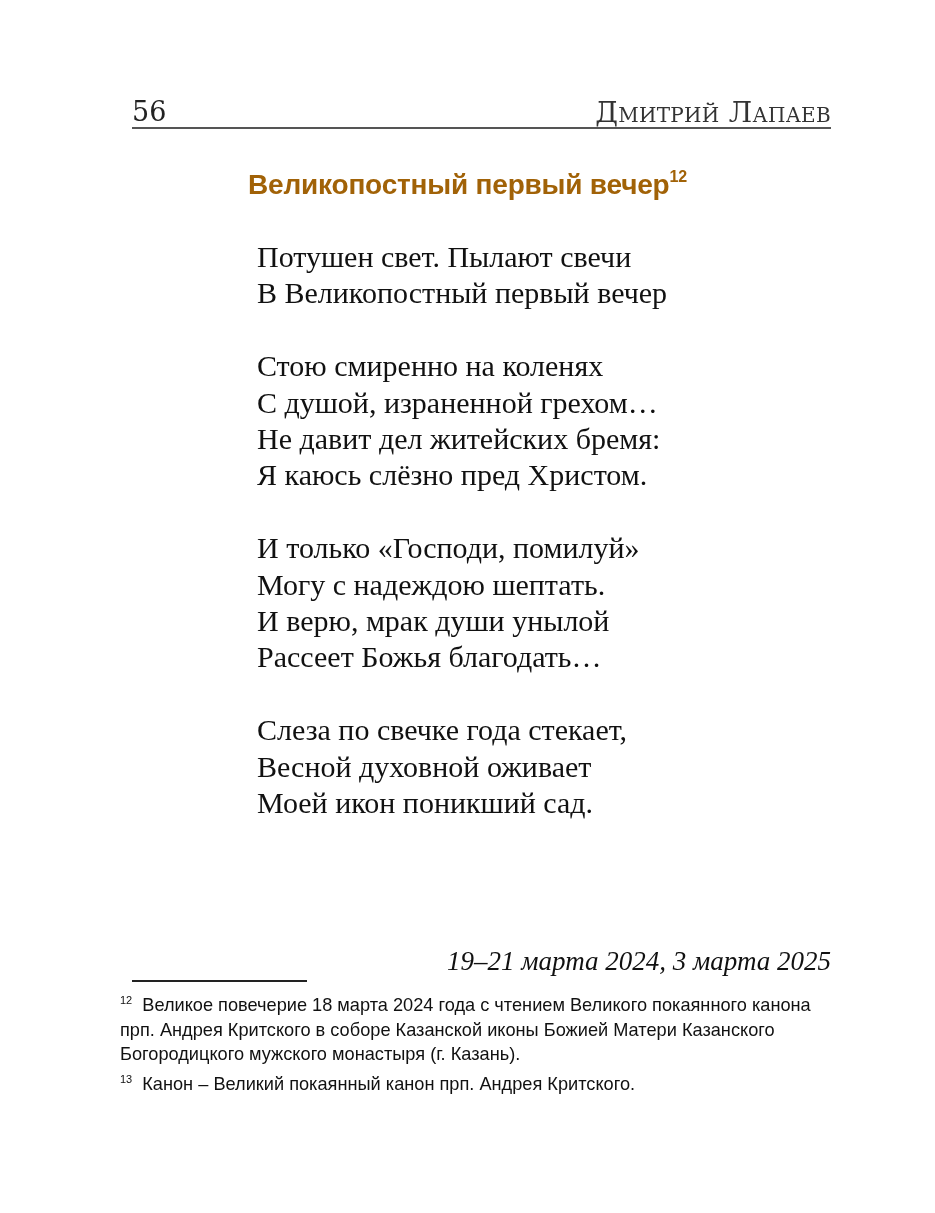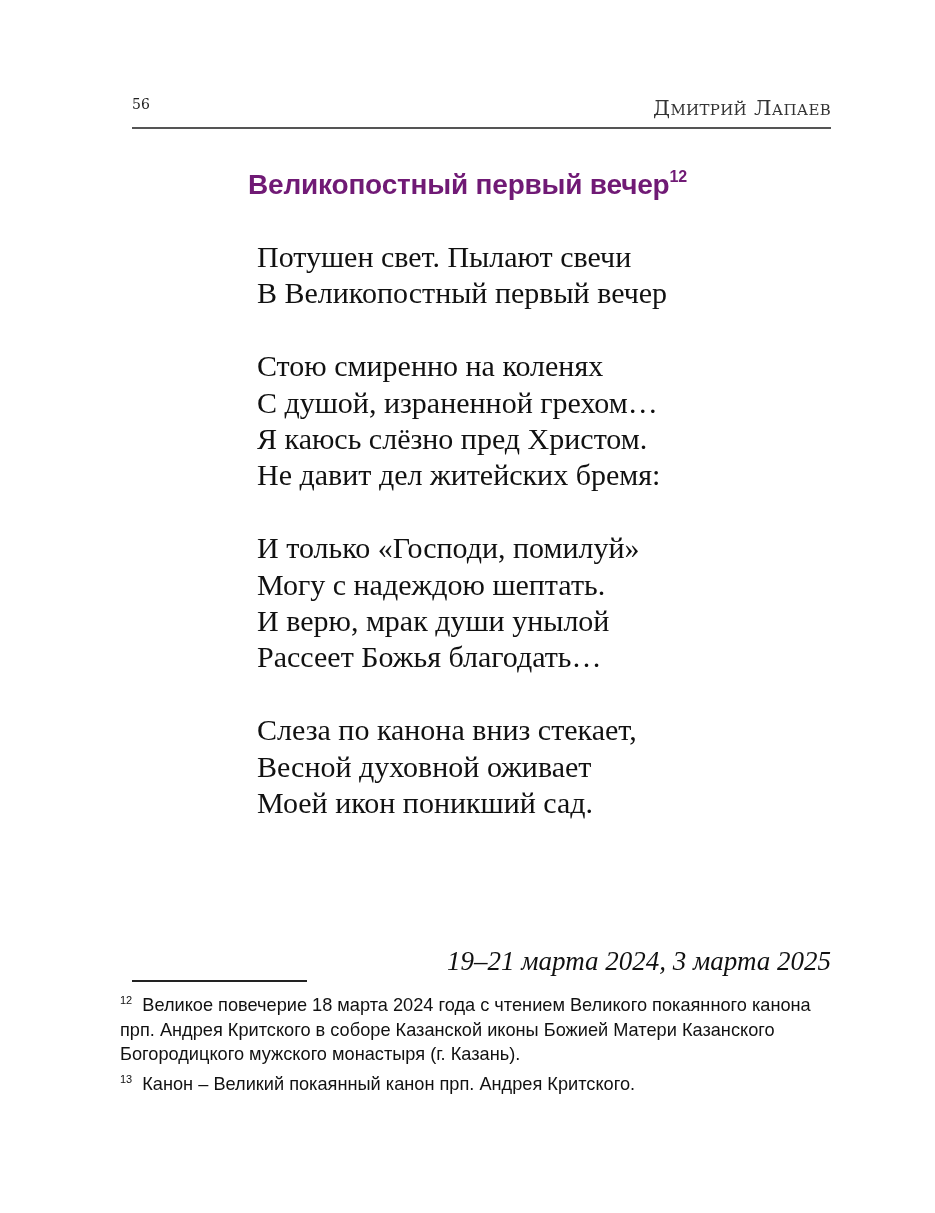--- a/index.html
+++ b/index.html
@@ -1,21 +1,21 @@
 <!DOCTYPE html>
 <html><head>
 <meta charset="utf-8">
 <style>
   html, body { margin: 0; padding: 0; background: #ffffff; }
   body { width: 935px; height: 1213px; position: relative; overflow: hidden; color: #111; }
   .header { position: absolute; left: 132px; top: 96px; width: 699px; height: 30px; }
-  .page-num { position: absolute; left: 0; top: 0; font-family: "DejaVu Serif", serif; font-size: 14px; color: #222; }
-  .running-head { position: absolute; right: 0; top: 0; font-family: "DejaVu Serif", serif; font-size: 21px; color: #333; font-variant: small-caps; letter-spacing: 0.3px; }
+  .page-num { position: absolute; left: 0; top: 0; font-family: "DejaVu Serif", serif; font-size: 27px; color: #222; }
+  .running-head { position: absolute; right: 0; top: 0; font-family: "DejaVu Serif", serif; font-size: 28px; color: #333; font-variant: small-caps; letter-spacing: 0.3px; }
   .header-rule { position: absolute; left: 132px; top: 127px; width: 699px; height: 2px; background: #555; }
-  .title { position: absolute; left: 0; width: 935px; top: 168px; text-align: center; font-family: "Liberation Sans", sans-serif; font-weight: bold; font-size: 28px; color: #701a75; letter-spacing: -0.2px; }
+  .title { position: absolute; left: 0; width: 935px; top: 168px; text-align: center; font-family: "Liberation Sans", sans-serif; font-weight: bold; font-size: 28px; color: #a16207; letter-spacing: -0.2px; }
   .title sup { font-size: 16px; vertical-align: 12px; }
   .poem { position: absolute; left: 257px; top: 239px; font-family: Liberation Serif, serif; font-size: 30px; line-height: 36.4px; color: #111; }
   .stanza { margin-bottom: 36.4px; }
   .line { white-space: nowrap; }
   .line sup { font-size: 17px; vertical-align: 12px; }
   .date { position: absolute; right: 104px; top: 946px; font-family: "Liberation Serif", serif; font-style: italic; font-size: 27px; color: #111; }
   .fn-rule { position: absolute; left: 132px; top: 980px; width: 175px; height: 2px; background: #222; }
   .footnotes { position: absolute; left: 120px; top: 988px; width: 700px; font-family: "Liberation Sans", sans-serif; font-size: 18.2px; line-height: 24.5px; color: #111; }
   .fn sup { font-size: 11px; vertical-align: 7px; margin-right: 10px; }
 </style>
@@ -31,31 +31,31 @@
 <div class="title"><span>Великопостный первый вечер</span><sup>12</sup></div>
 
 <div class="poem">
   <div class="stanza">
     <div class="line">Потушен свет. Пылают свечи</div>
     <div class="line">В Великопостный первый вечер</div>
   </div>
   <div class="stanza">
     <div class="line">Стою смиренно на коленях</div>
     <div class="line">С душой, израненной грехом…</div>
+    <div class="line">Не давит дел житейских бремя:</div>
     <div class="line">Я каюсь слёзно пред Христом.</div>
-    <div class="line">Не давит дел житейских бремя:</div>
   </div>
   <div class="stanza">
     <div class="line">И только «Господи, помилуй»</div>
     <div class="line">Могу с надеждою шептать.</div>
     <div class="line">И верю, мрак души унылой</div>
     <div class="line">Рассеет Божья благодать…</div>
   </div>
   <div class="stanza" style="margin-bottom:0">
-    <div class="line">Слеза по канона вниз стекает,</div>
+    <div class="line">Слеза по свечке года стекает,</div>
     <div class="line">Весной духовной оживает</div>
     <div class="line">Моей икон поникший сад.</div>
   </div>
 </div>
 
 <div class="date">19–21 марта 2024, 3 марта 2025</div>
 
 <div class="fn-rule"></div>
 
 <div class="footnotes">

